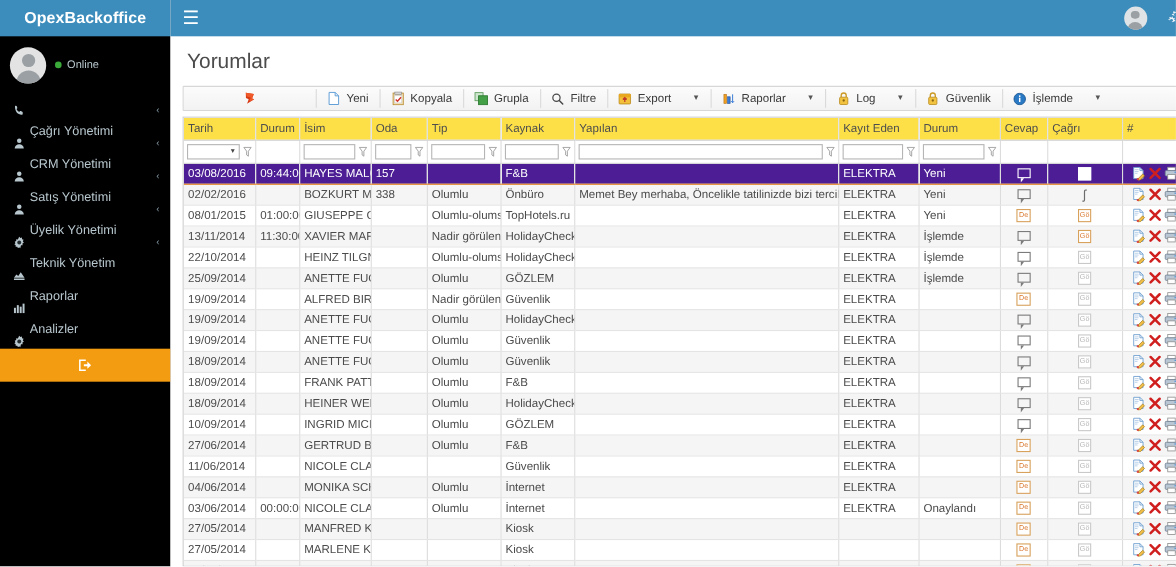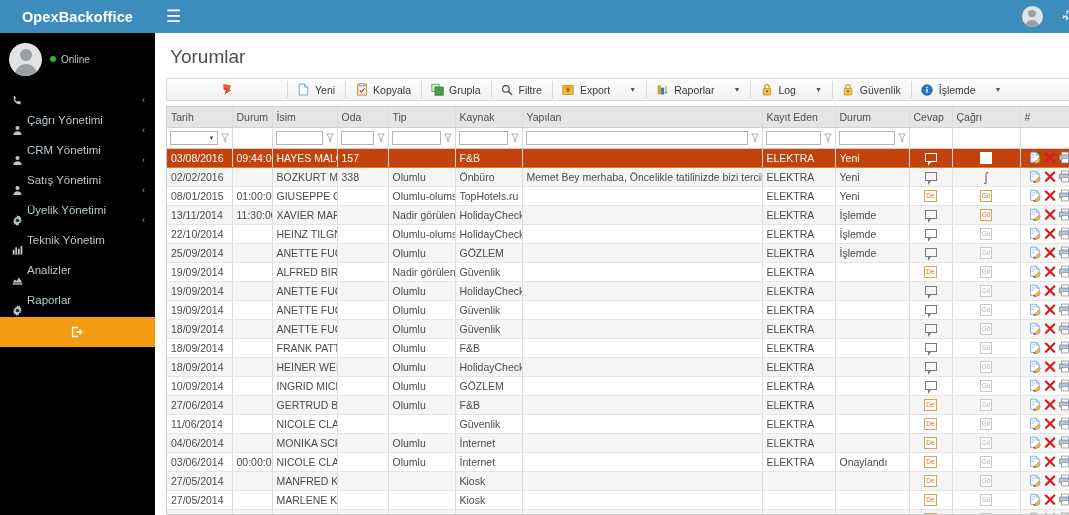--- a/index.html
+++ b/index.html
@@ -121,37 +121,37 @@
   table.grid th, table.grid td {
     border-right: 1px solid #dcdcdc;
     border-bottom: 1px solid #e4e4e4;
     padding: 0 4px;
     overflow: hidden; white-space: nowrap; text-overflow: clip;
     font-weight: normal;
     font-size: 10.5px;
   }
   table.grid th {
     height: 20px; text-align: left; color: #4e4e4e;
-    background: #e5e5e5; border-bottom: 1px solid #d2d2d2; vertical-align: middle;
+    background: #fde047; border-bottom: 1px solid #d2d2d2; vertical-align: middle;
   }
   tr.filter-row td {
     height: 21px; background: #fff; border-bottom: 1px solid #d2d2d2;
     vertical-align: middle; padding: 0 3px;
   }
   .filter-cell { display: flex; align-items: center; gap: 3px; }
   .filter-input {
     flex: 1; height: 14px; border: 1px solid #b5b5b5; background: #fff;
     display: flex; align-items: center; justify-content: flex-end; padding-right: 2px;
   }
   .filter-input .mini-caret { font-size: 6px; color: #444; }
   .funnel { width: 8px; height: 10px; flex: 0 0 8px; display: flex; align-items: center; }
 
   tr.data-row td { height: 18.3px; color: #4b4b4b; vertical-align: middle; }
   tr.data-row.alt td { background: #f5f5f5; }
-  tr.data-row.sel td { background: #c2410c; color: #fff; border-bottom-color: #e27e17; }
+  tr.data-row.sel td { background: #4c1d95; color: #fff; border-bottom-color: #e27e17; }
   .icon-cell { display: flex; align-items: center; justify-content: center; height: 18px; }
   .act-cell { display: flex; align-items: center; justify-content: center; gap: 2px; height: 18px; }
   .act-cell span { display: flex; cursor: pointer; }
 
   .badge-box {
     display: inline-block; border: 1px solid #d8a15c; color: #d8752a;
     font-size: 6.5px; line-height: 8px; padding: 1px 1px; min-width: 11px;
     text-align: center; background: #fff;
   }
   .badge-box.gray { border-color: #c9c9c9; color: #b4b4b4; }
@@ -230,40 +230,40 @@
         </div>
         <div class="nav-item">
           <span class="nav-ic">
             <svg width="11" height="11" viewBox="0 0 16 16">
               <path fill="currentColor" d="M8 0l1.2 1.9 2.2-.5.3 2.2 2.1.8-1.1 2 1.4 1.7-1.9 1.2.3 2.2-2.2.2L9.3 16 8 14.3 6.3 15.6l-.9-2-2.2.1.1-2.2L1.5 10.3 3 8.8 2 6.8l2-1L4 3.5l2.2.4z"></path>
               <circle cx="8" cy="8" r="2.6" fill="#222d32"></circle>
             </svg>
           </span>
           <span class="nav-lb">Teknik Yönetim</span>
           <span class="nav-ch">‹</span>
+        </div>
+        <div class="nav-item">
+          <span class="nav-ic">
+            <svg width="11" height="11" viewBox="0 0 16 16">
+              <path fill="currentColor" d="M1 12h14v2H1z"></path>
+              <path fill="currentColor" d="M1 11l3.2-4.5 2.5 2.2L10 3.5 15 11z"></path>
+            </svg>
+          </span>
+          <span class="nav-lb">Raporlar</span>
         </div>
         <div class="nav-item">
           <span class="nav-ic">
             <svg width="11" height="11" viewBox="0 0 16 16">
               <rect x="1" y="7" width="2.6" height="7" fill="currentColor"></rect>
               <rect x="4.8" y="3.5" width="2.6" height="10.5" fill="currentColor"></rect>
               <rect x="8.6" y="5.5" width="2.6" height="8.5" fill="currentColor"></rect>
               <rect x="12.4" y="1.5" width="2.6" height="12.5" fill="currentColor"></rect>
             </svg>
           </span>
           <span class="nav-lb">Analizler</span>
-        </div>
-        <div class="nav-item">
-          <span class="nav-ic">
-            <svg width="11" height="11" viewBox="0 0 16 16">
-              <path fill="currentColor" d="M1 12h14v2H1z"></path>
-              <path fill="currentColor" d="M1 11l3.2-4.5 2.5 2.2L10 3.5 15 11z"></path>
-            </svg>
-          </span>
-          <span class="nav-lb">Raporlar</span>
         </div>
         <div class="nav-item">
           <span class="nav-ic">
             <svg width="11" height="11" viewBox="0 0 16 16">
               <path fill="currentColor" d="M8 0l1.2 1.9 2.2-.5.3 2.2 2.1.8-1.1 2 1.4 1.7-1.9 1.2.3 2.2-2.2.2L9.3 16 8 14.3 6.3 15.6l-.9-2-2.2.1.1-2.2L1.5 10.3 3 8.8 2 6.8l2-1L4 3.5l2.2.4z"></path>
               <circle cx="8" cy="8" r="2.6" fill="#222d32"></circle>
             </svg>
           </span>
           <span class="nav-lb">Yönetim</span>
         </div>

